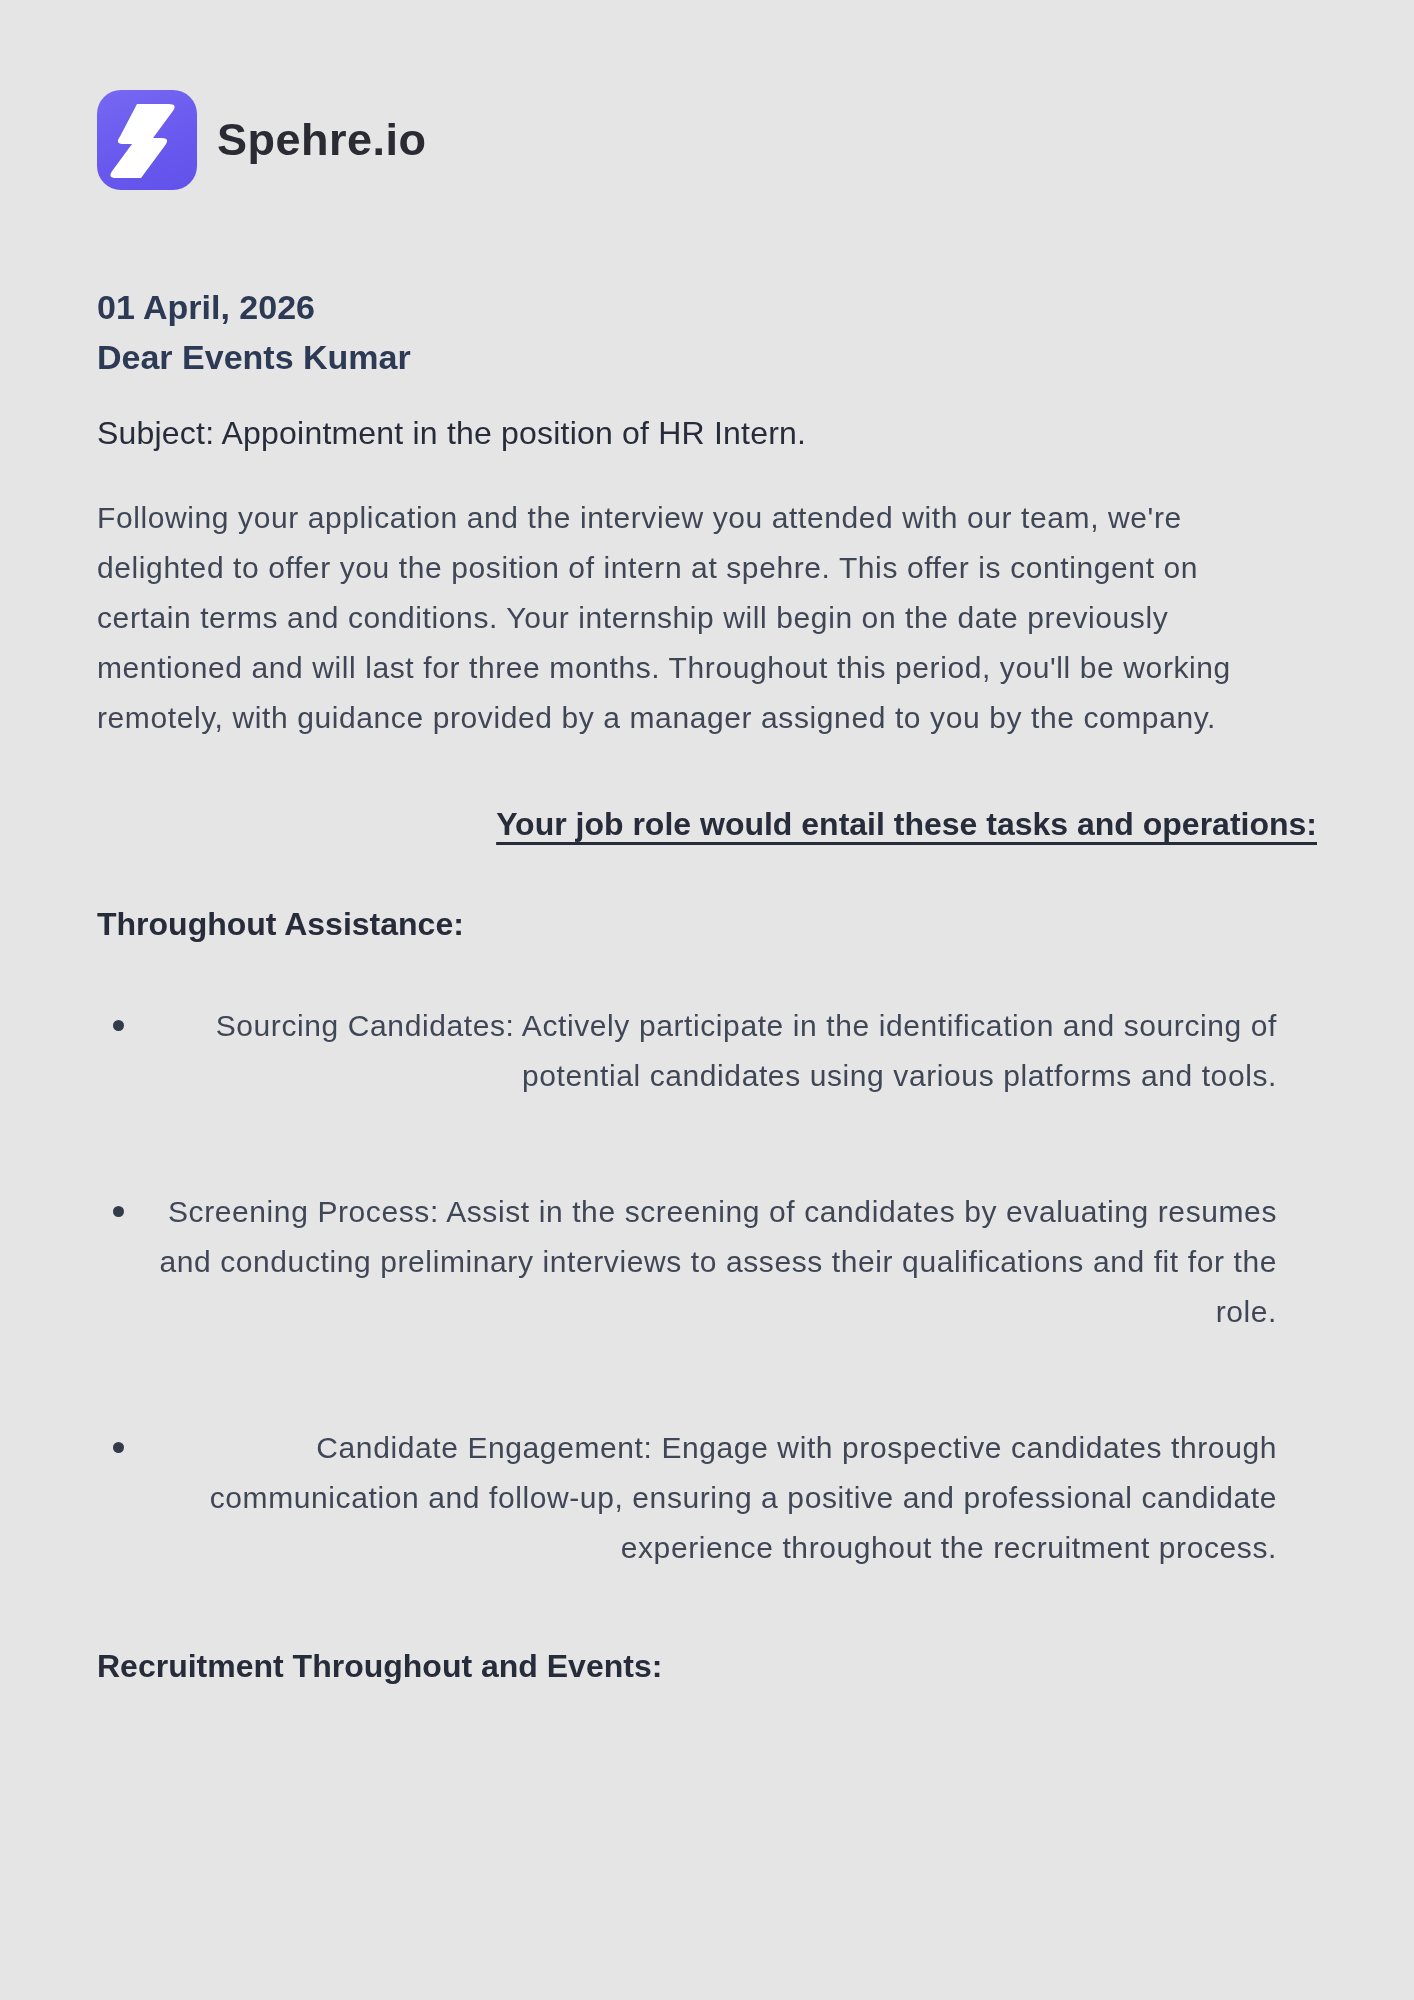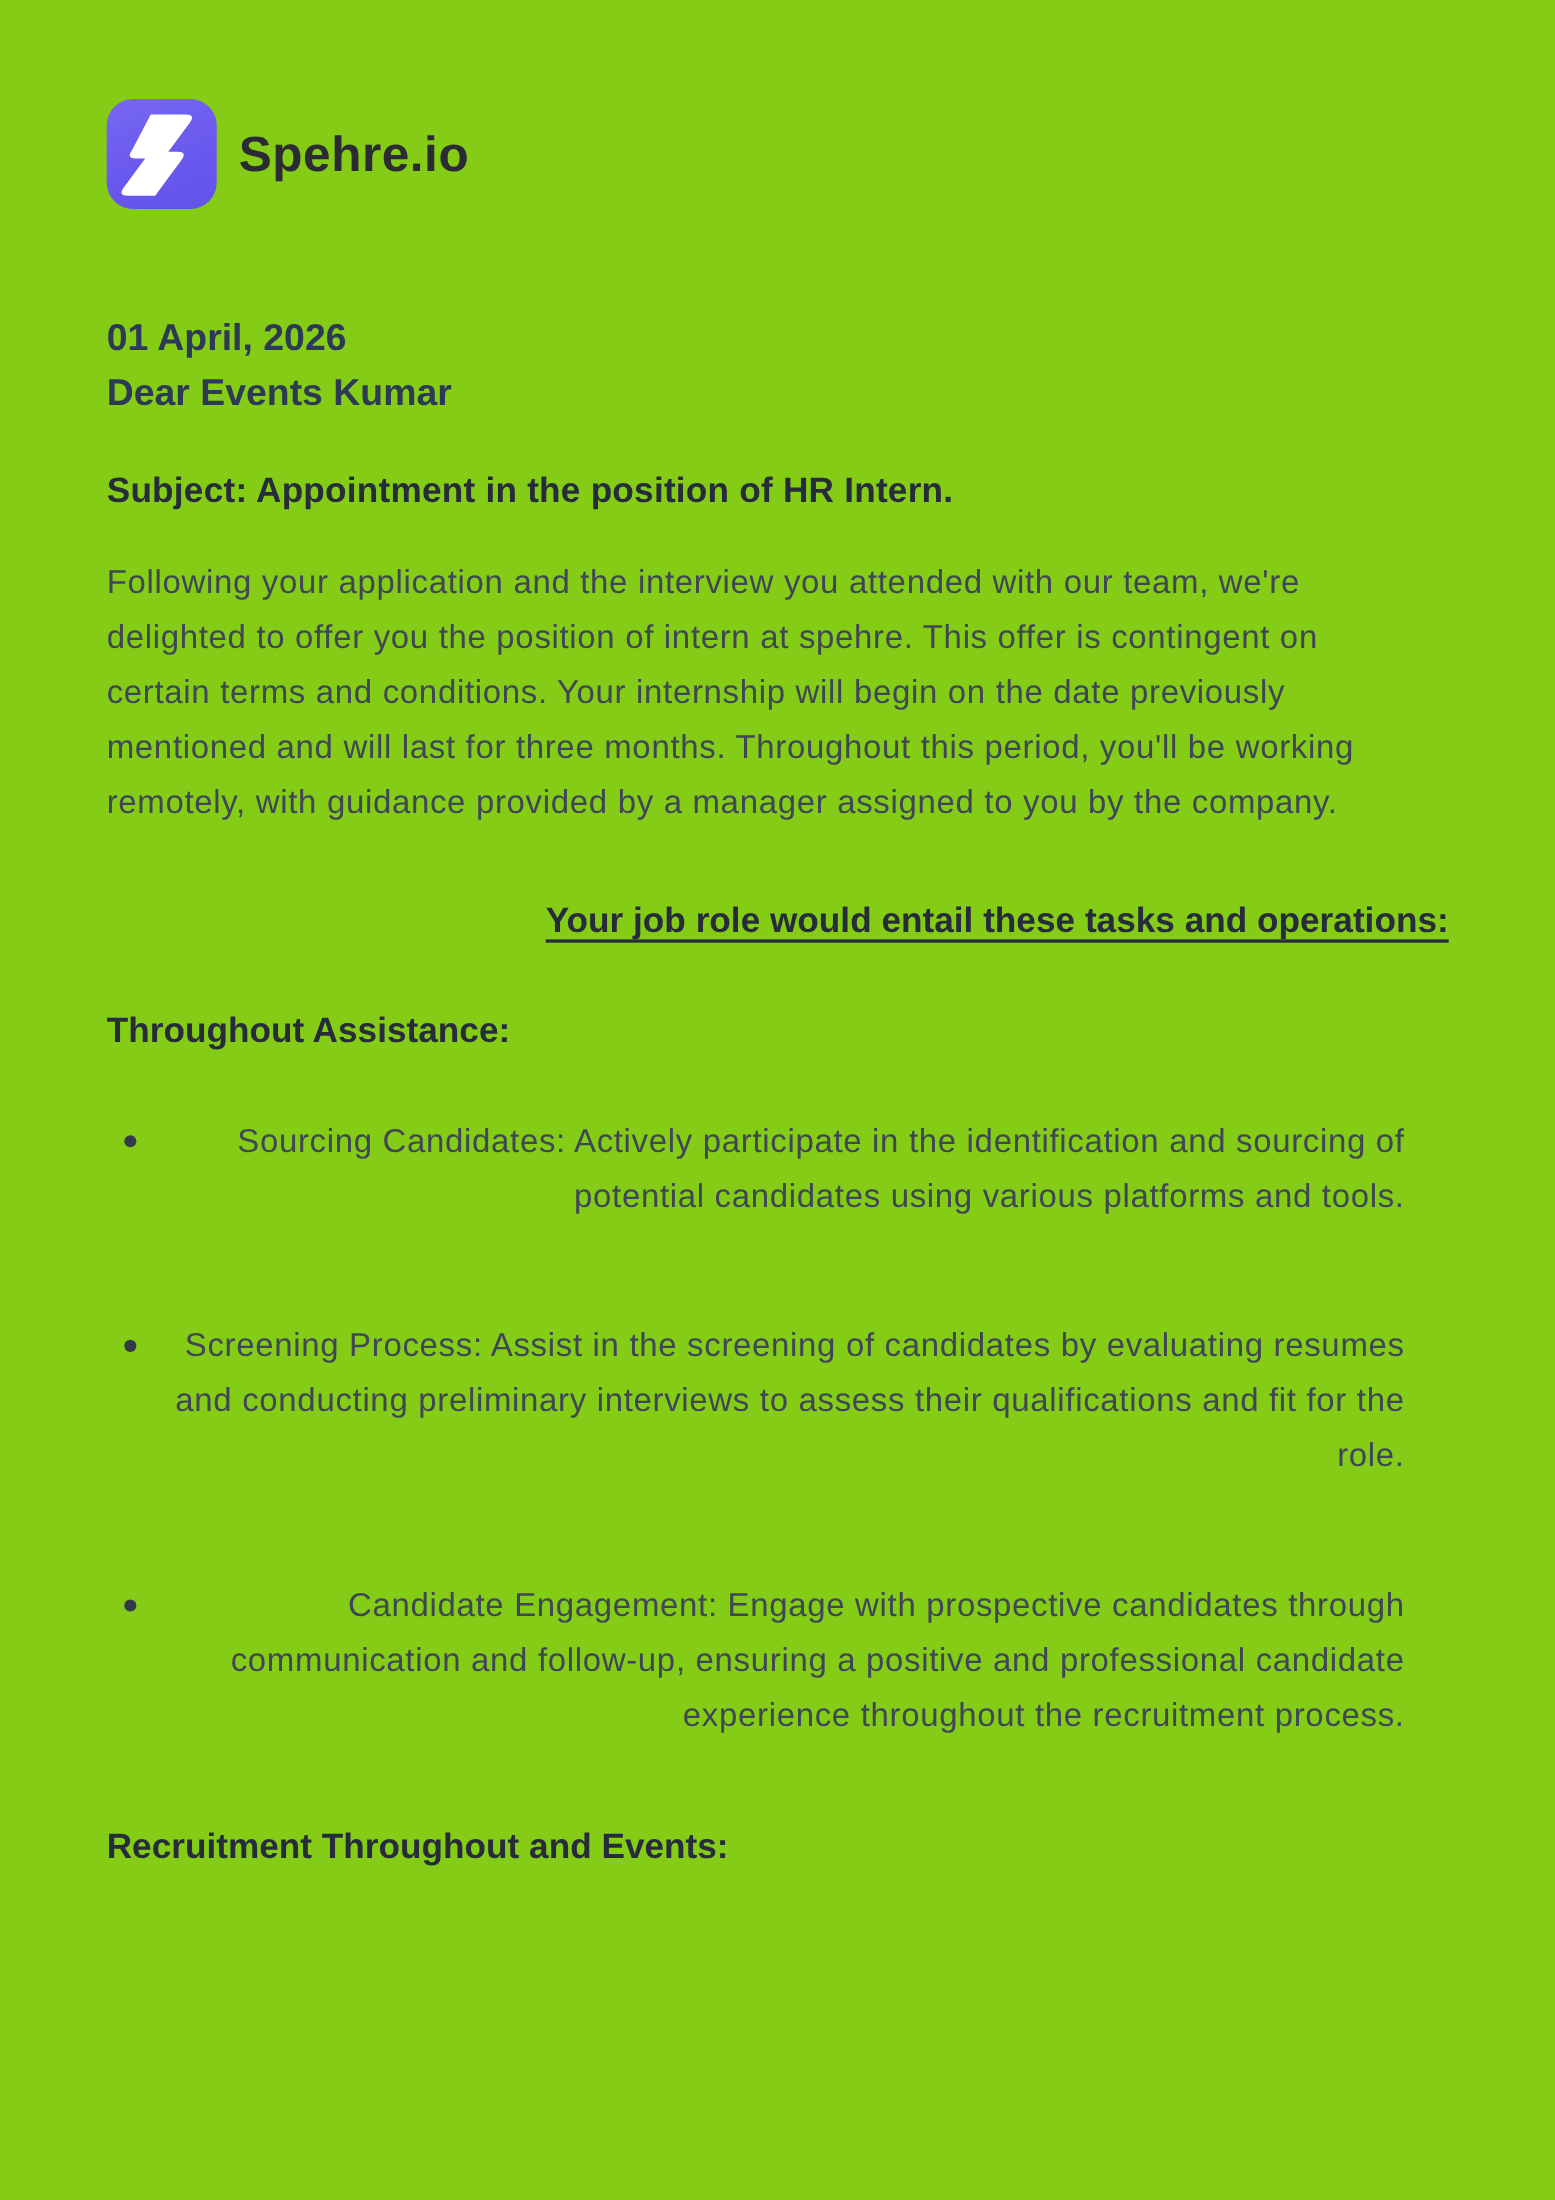--- a/index.html
+++ b/index.html
@@ -11,21 +11,21 @@
     min-height: 2000px;
     margin: 0 auto;
     font-family: "Liberation Sans", "DejaVu Sans", sans-serif;
     background: #ffffff;
   }
 
   .page {
     width: 1414px;
     min-height: 2000px;
     padding: 90px 97px 60px 97px;
-    background: #84cc16;
+    background: #e5e5e5;
   }
 
   
   .logo-row {
     display: flex;
     align-items: center;
     gap: 20px;
   }
 
   .logo-mark {
@@ -51,24 +51,24 @@
   
   .date-block {
     margin-top: 92px;
     font-size: 34px;
     line-height: 50px;
     font-weight: 700;
     color: #2d3a55;
   }
 
   .subject-line {
-    margin-top: 42px;
+    margin-top: 30px;
     font-size: 32px;
     line-height: 42px;
-    font-weight: 700;
+    font-weight: 400;
     color: #262c3a;
     letter-spacing: 0.2px;
   }
 
   
   .intro-paragraph {
     margin-top: 39px;
     max-width: 1180px;
     font-size: 30px;
     line-height: 50px;

